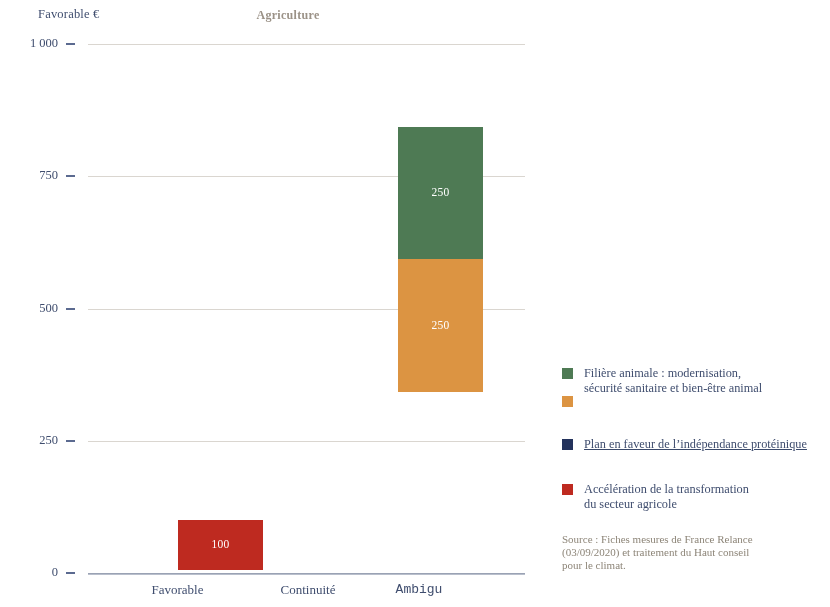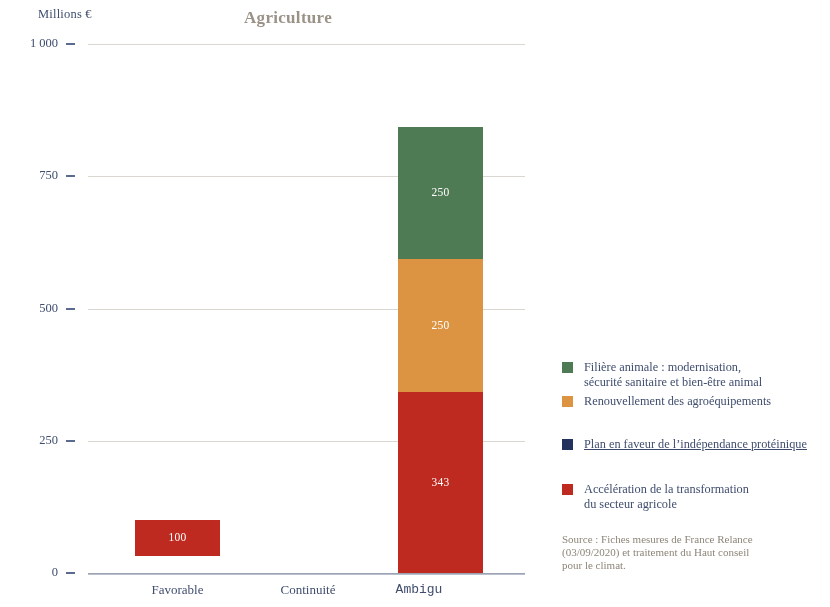--- a/index.html
+++ b/index.html
@@ -27,21 +27,21 @@
     white-space: nowrap;
   }
 
   
   #chart-title {
     position: absolute;
     left: 188px;
     top: 8px;
     width: 200px;
     text-align: center;
-    font-size: 17px;
+    font-size: 12px;
     font-weight: bold;
     color: #9b9287;
     letter-spacing: 0.3px;
   }
 
   
   #plot {
     position: absolute;
     left: 88px;
     top: 44px;
@@ -150,21 +150,21 @@
     width: 250px;
     font-size: 11px;
     line-height: 13px;
     color: #8d8578;
     white-space: pre-line;
   }
 </style>
 </head>
 <body>
 
-<div id="axis-unit">Millions €</div>
+<div id="axis-unit">Favorable €</div>
 
 <div id="chart-title">Agriculture</div>
 
 <div id="yticks">
     <div class="ytick" style="top: 565px; left: 0px; width: 58px;">0</div>
     <div class="ytick-dash" style="position: absolute; left: 66px; top: 572px;"></div>
     <div class="ytick" style="top: 432.75px; left: 0px; width: 58px;">250</div>
     <div class="ytick-dash" style="position: absolute; left: 66px; top: 439.75px;"></div>
     <div class="ytick" style="top: 300.5px; left: 0px; width: 58px;">500</div>
     <div class="ytick-dash" style="position: absolute; left: 66px; top: 307.5px;"></div>
@@ -177,54 +177,50 @@
 <div id="plot">
   <div id="gridlines">
       <div class="gridline baseline" style="top: 529px;"></div>
       <div class="gridline" style="top: 396.75px;"></div>
       <div class="gridline" style="top: 264.5px;"></div>
       <div class="gridline" style="top: 132.25px;"></div>
       <div class="gridline" style="top: 0px;"></div>
     </div>
   <div id="bars">
       <div class="bar-col" style="left: 47px; height: 529px;">
-        <div class="seg" style="top: 476.1px; height: 36px; background: rgb(190, 42, 32);">
+        <div class="seg" style="top: 476.1px; height: 50px; background: rgb(190, 42, 32); margin-left: 43px;">
           <span class="seg-label">100</span>
         </div>
       </div>
       <div class="bar-col" style="left: 177.5px; height: 529px;"></div>
       <div class="bar-col" style="left: 310px; height: 529px;">
-        <div class="seg" style="top: 347.553px; height: 181.447px; background: rgb(190, 42, 32);">
-          <span class="seg-label">343</span>
-        </div>
         <div class="seg" style="top: 215.303px; height: 132.25px; background: rgb(220, 148, 66);">
           <span class="seg-label">250</span>
         </div>
         <div class="seg" style="top: 83.053px; height: 132.25px; background: rgb(78, 122, 84);">
           <span class="seg-label">250</span>
         </div>
       </div>
     </div>
 </div>
 
 <div id="xlabels">
     <div class="xlabel" style="left: 107.5px;">Favorable</div>
     <div class="xlabel" style="left: 238px;">Continuité</div>
     <div class="xlabel" style="left: 349px; font-family: Liberation Mono, monospace;">Ambigu</div>
   </div>
 
 <div id="legend">
-    <div class="legend-row" style="top: 12px;">
+    <div class="legend-row" style="top: 18px;">
       <span class="legend-swatch" style="background: rgb(78, 122, 84);"></span>
       <span class="legend-text">Filière animale : modernisation,
 sécurité sanitaire et bien-être animal</span>
     </div>
     <div class="legend-row" style="top: 46px;">
       <span class="legend-swatch" style="background: rgb(220, 148, 66);"></span>
-      <span class="legend-text">Renouvellement des agroéquipements</span>
     </div>
     <div class="legend-row" style="top: 89px; text-decoration: underline;">
       <span class="legend-swatch" style="background: rgb(35, 50, 92);"></span>
       <span class="legend-text">Plan en faveur de l’indépendance protéinique</span>
     </div>
     <div class="legend-row" style="top: 134px;">
       <span class="legend-swatch" style="background: rgb(190, 42, 32);"></span>
       <span class="legend-text">Accélération de la transformation
 du secteur agricole</span>
     </div>

